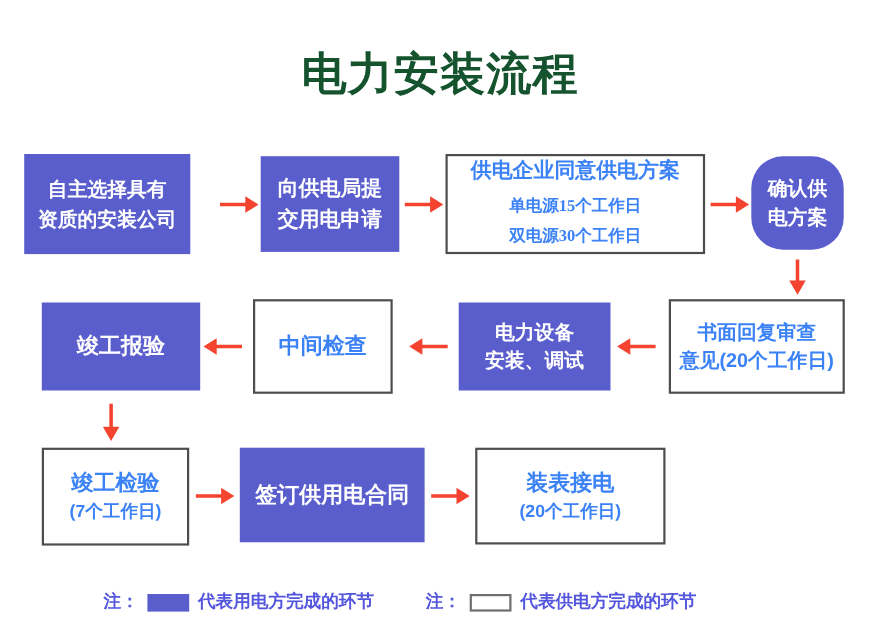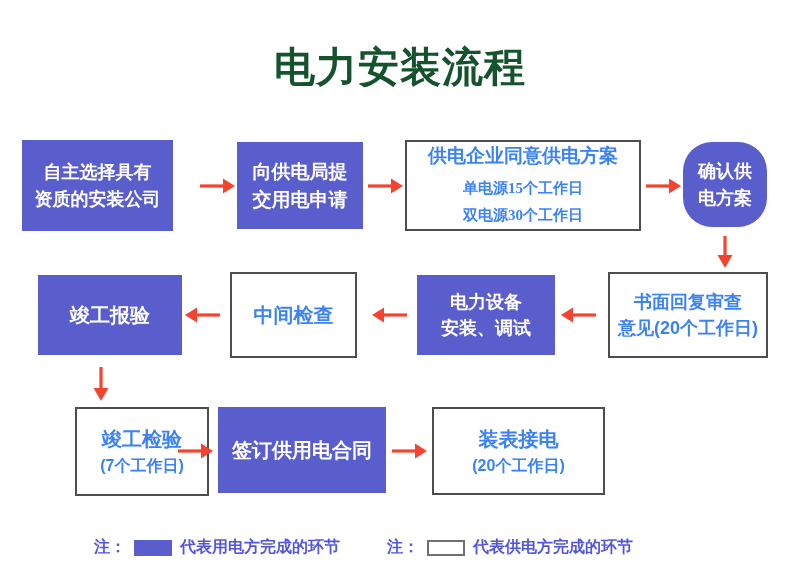--- a/index.html
+++ b/index.html
@@ -104,21 +104,21 @@
 
   <div class="box purple fs20" style="left:38px;top:275px;width:144px;height:80px;">
     <span>竣工报验</span>
   </div>
 
   <svg class="arrow" style="left:92px;top:366px;" width="18" height="36" viewBox="0 0 18 36">
     <line x1="9" y1="1" x2="9" y2="24" stroke="#f4432e" stroke-width="3.2"></line>
     <polygon points="1.5,22 16.5,22 9,35" fill="#f4432e"></polygon>
   </svg>
 
-  <div class="box white fs20" style="left:38px;top:407px;width:134px;height:89px;margin-left:37px;">
+  <div class="box white fs20" style="left:38px;top:407px;width:134px;height:89px;">
     <span>竣工检验</span>
     <span class="sub">(7个工作日)</span>
   </div>
 
   <svg class="arrow" style="left:177px;top:442px;" width="36" height="18" viewBox="0 0 36 18">
     <line x1="1" y1="9" x2="25" y2="9" stroke="#f4432e" stroke-width="3.2"></line>
     <polygon points="24,1.5 36,9 24,16.5" fill="#f4432e"></polygon>
   </svg>
 
   <div class="box purple fs20" style="left:218px;top:407px;width:168px;height:86px;">

